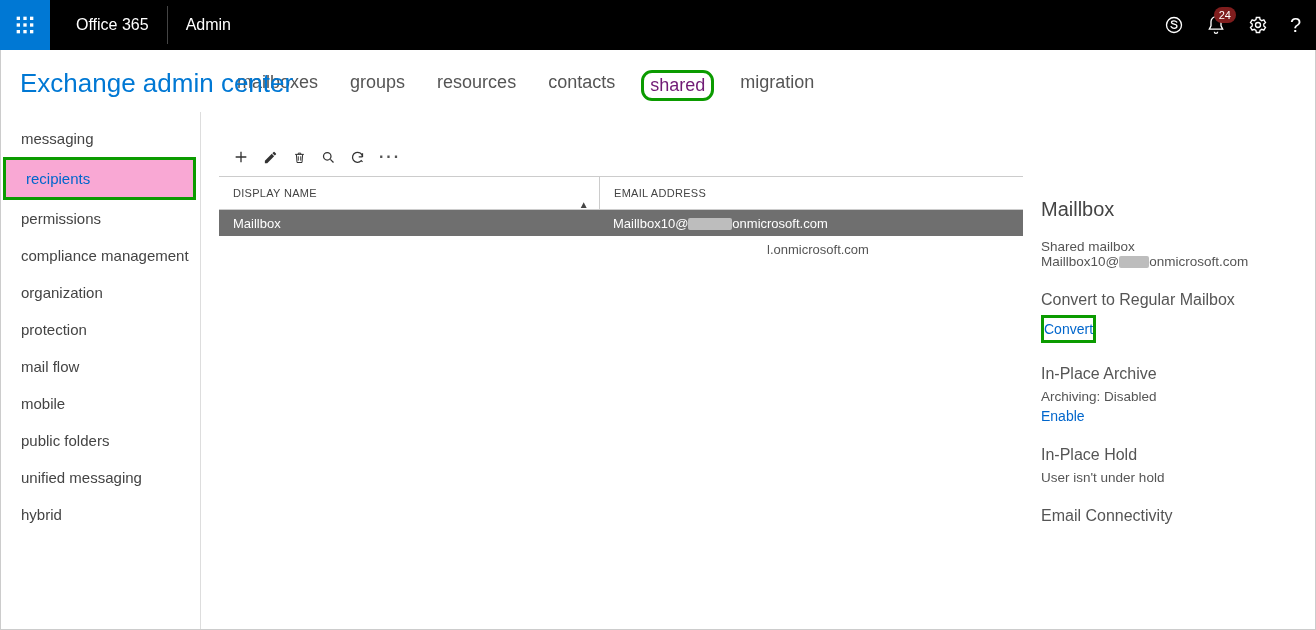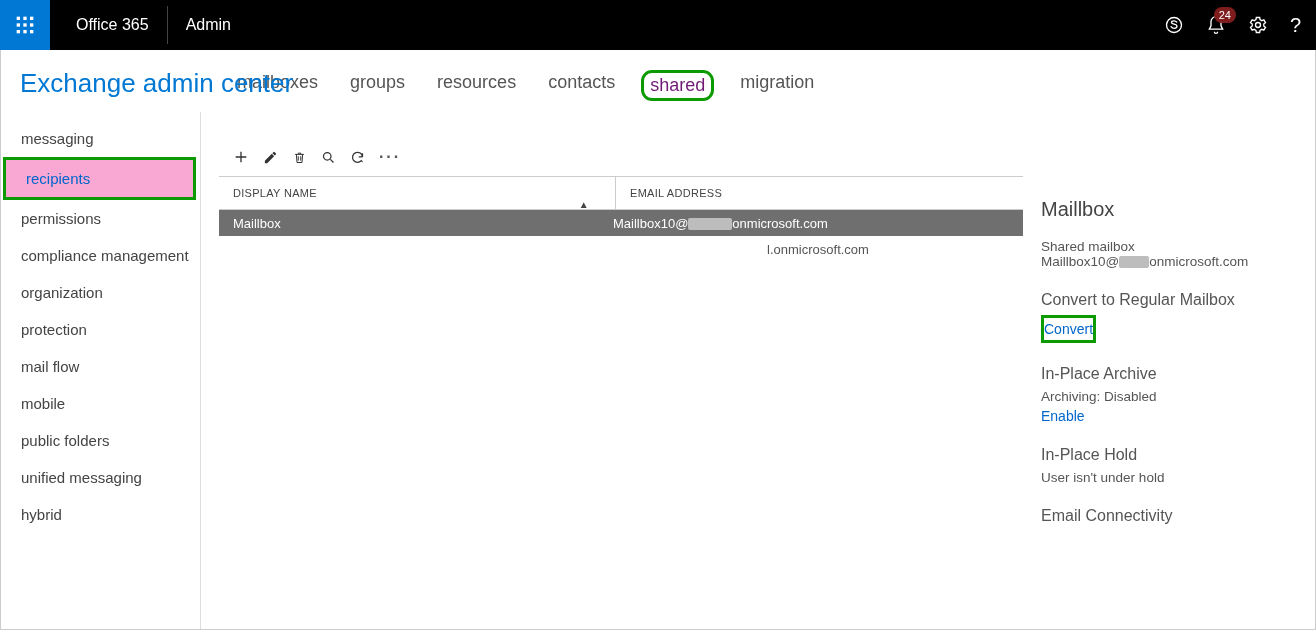--- a/index.html
+++ b/index.html
@@ -22,21 +22,21 @@
   .nav-item.active { color:#0066cc; background:#f9a8d4;}
   .hl-green { border:3px solid #0b9b00; }
   .main { flex:1; display:flex; flex-direction:column; padding-top:20px;}
   .tabs { display:flex; gap:20px; padding:0 0 12px 30px; font-size:18px; color:#555;}
   .tab { cursor:pointer; padding:2px 6px;}
   .tab.active { color:#701a75;border-radius:11px;}
   .toolbar { display:flex; gap:14px; padding:35px 0 10px 32px; color:#555; align-items:center;}
   .tool { cursor:pointer; display:flex; align-items:center; justify-content:center;}
   .grid-wrap { display:flex; flex:1; padding:0 0 0 18px;}
   .grid { flex:1;}
-  .grid-head { display:flex; border-top:1px solid #ccc; border-bottom:1px solid #ccc; height:34px; align-items:center; font-size:11px; color:#444; letter-spacing:0.3px;gap:16px;}
+  .grid-head { display:flex; border-top:1px solid #ccc; border-bottom:1px solid #ccc; height:34px; align-items:center; font-size:11px; color:#444; letter-spacing:0.3px;}
   .col-name { flex:0 0 380px; padding-left:14px; position:relative;}
   .col-email { flex:1; padding-left:14px; border-left:1px solid #ccc; height:34px; display:flex; align-items:center;}
   .sort-ind { position:absolute; right:10px; top:12px; font-size:10px;}
   .row { display:flex; height:26px; align-items:center; font-size:13px;}
   .row.selected { background:#6f6f6f; color:#fff;}
   .row .c1 { flex:0 0 380px; padding-left:14px;}
   .row .c2 { flex:1; padding-left:14px;}
   .row.plain { color:#555; font-size:13px;}
   .details { width:292px; padding:22px 18px 10px 18px; font-size:14px; color:#555;}
   .details-title { font-size:20px; color:#444; margin-bottom:18px;}

